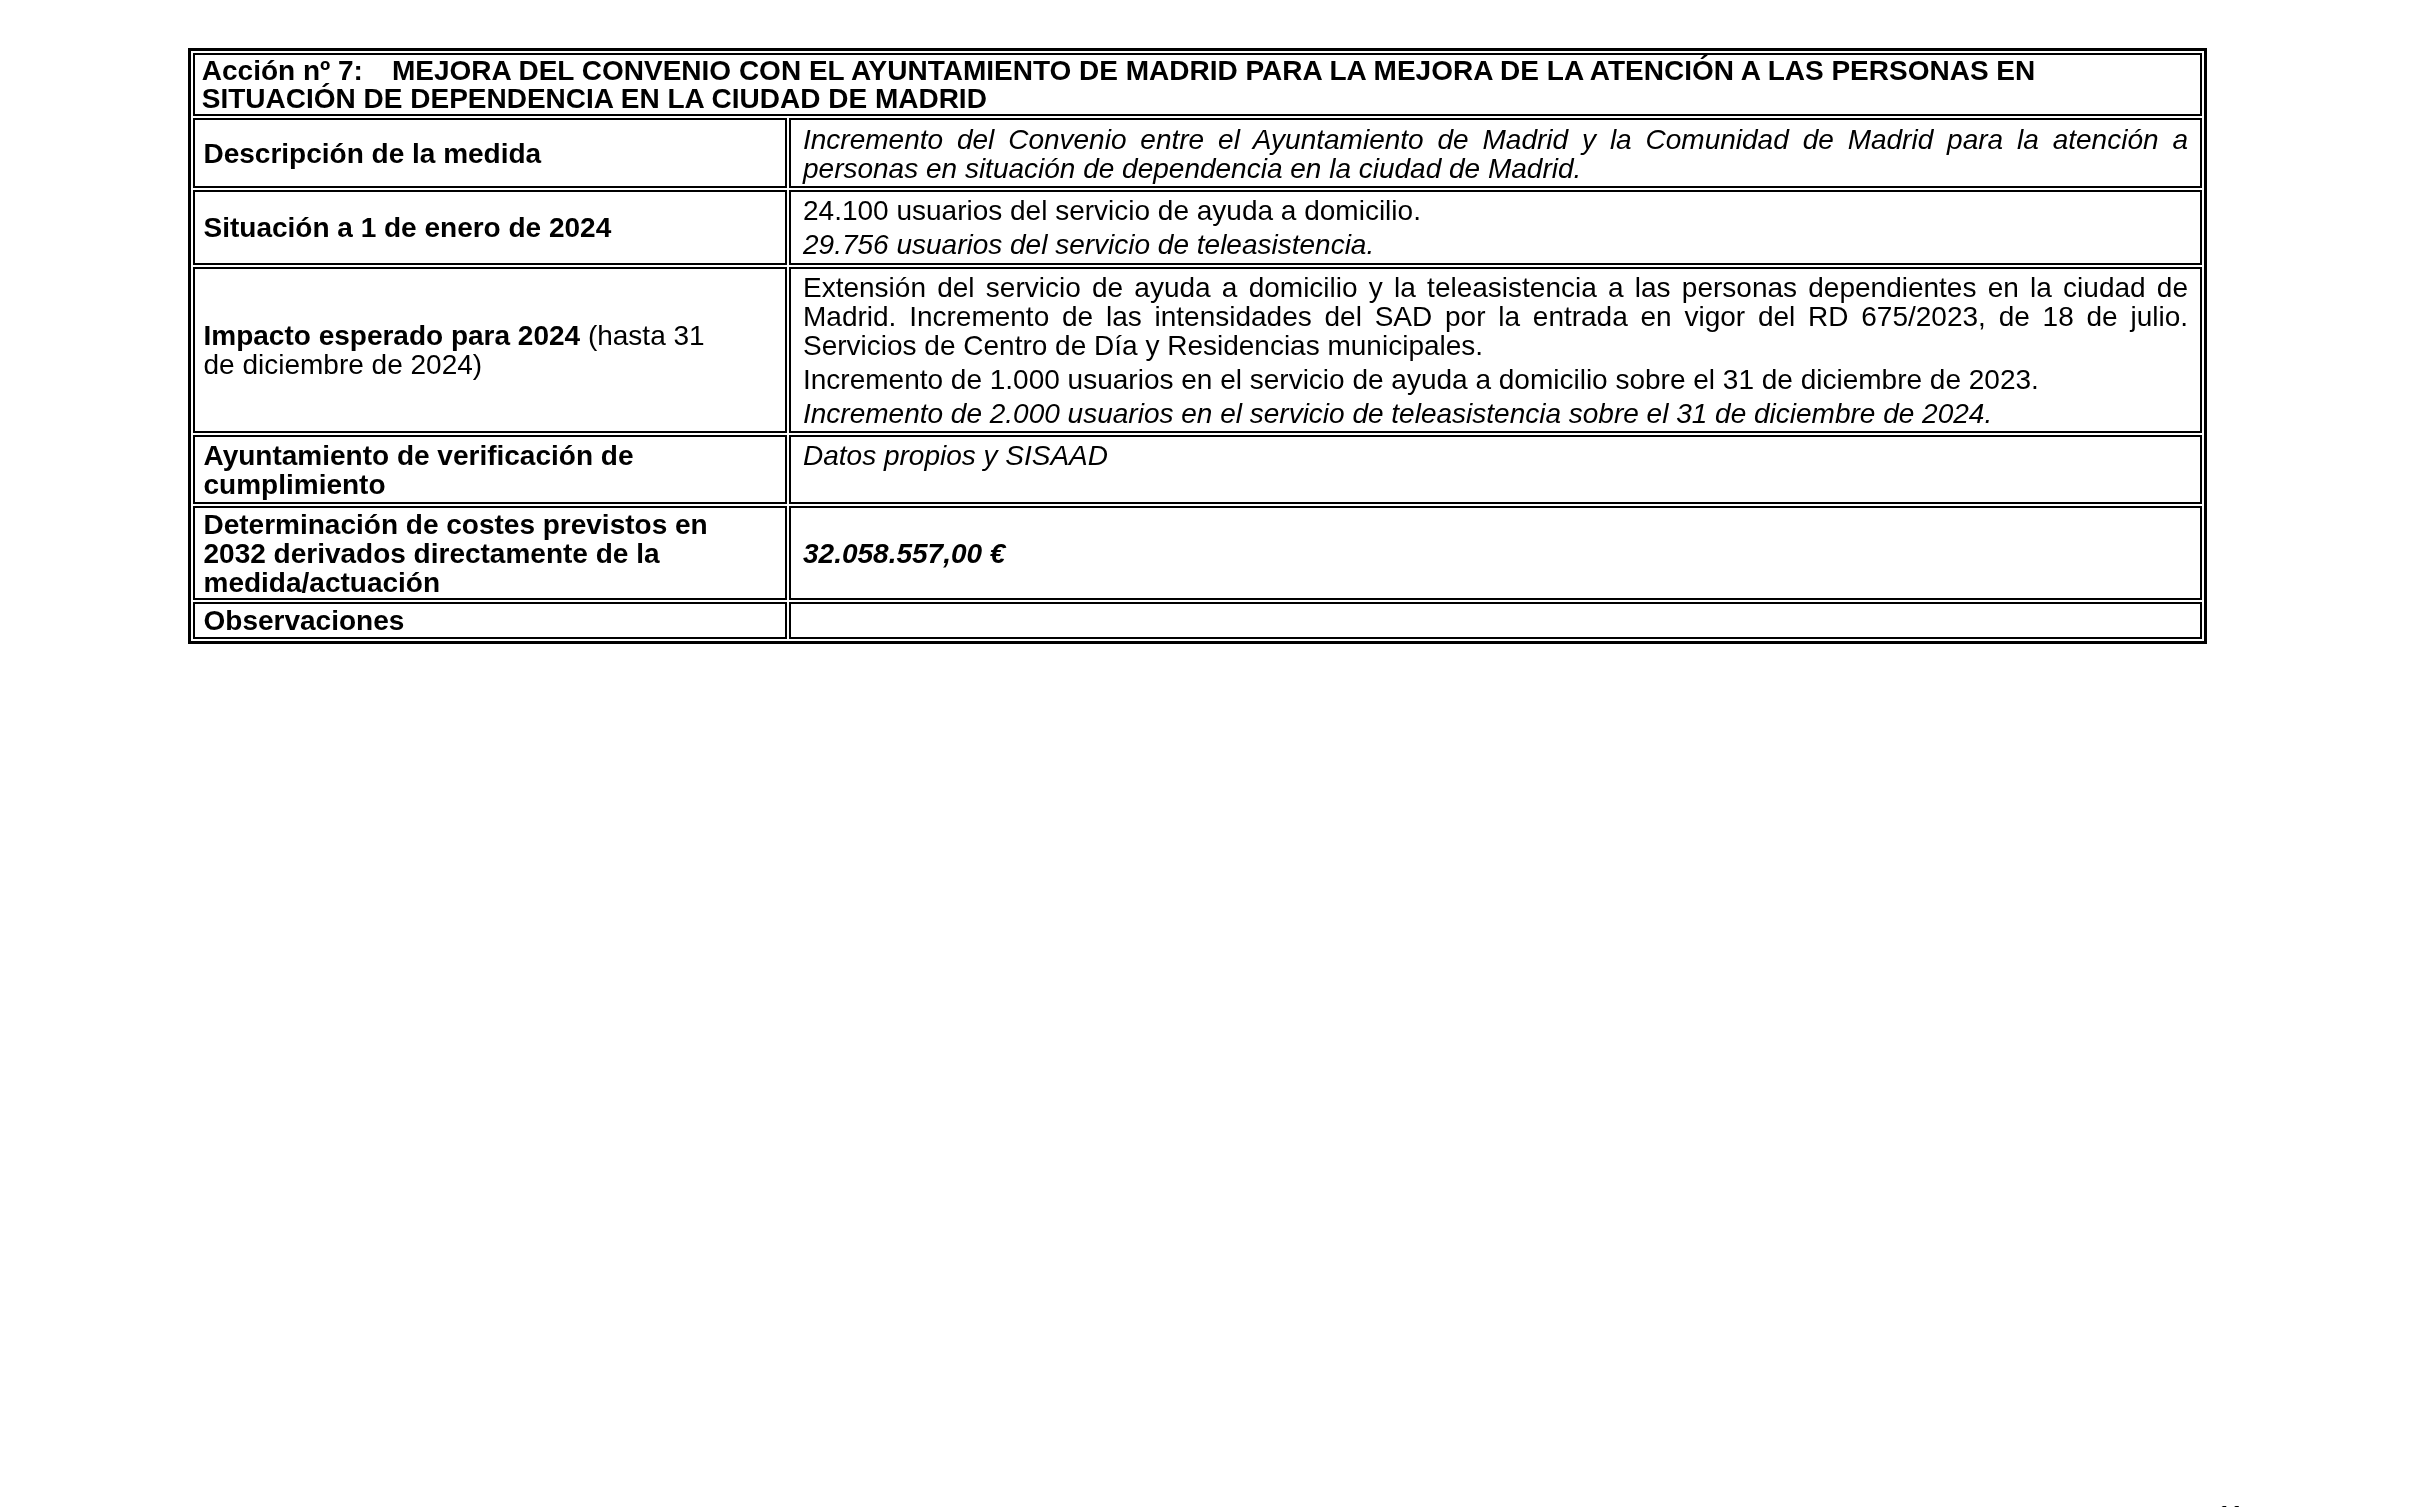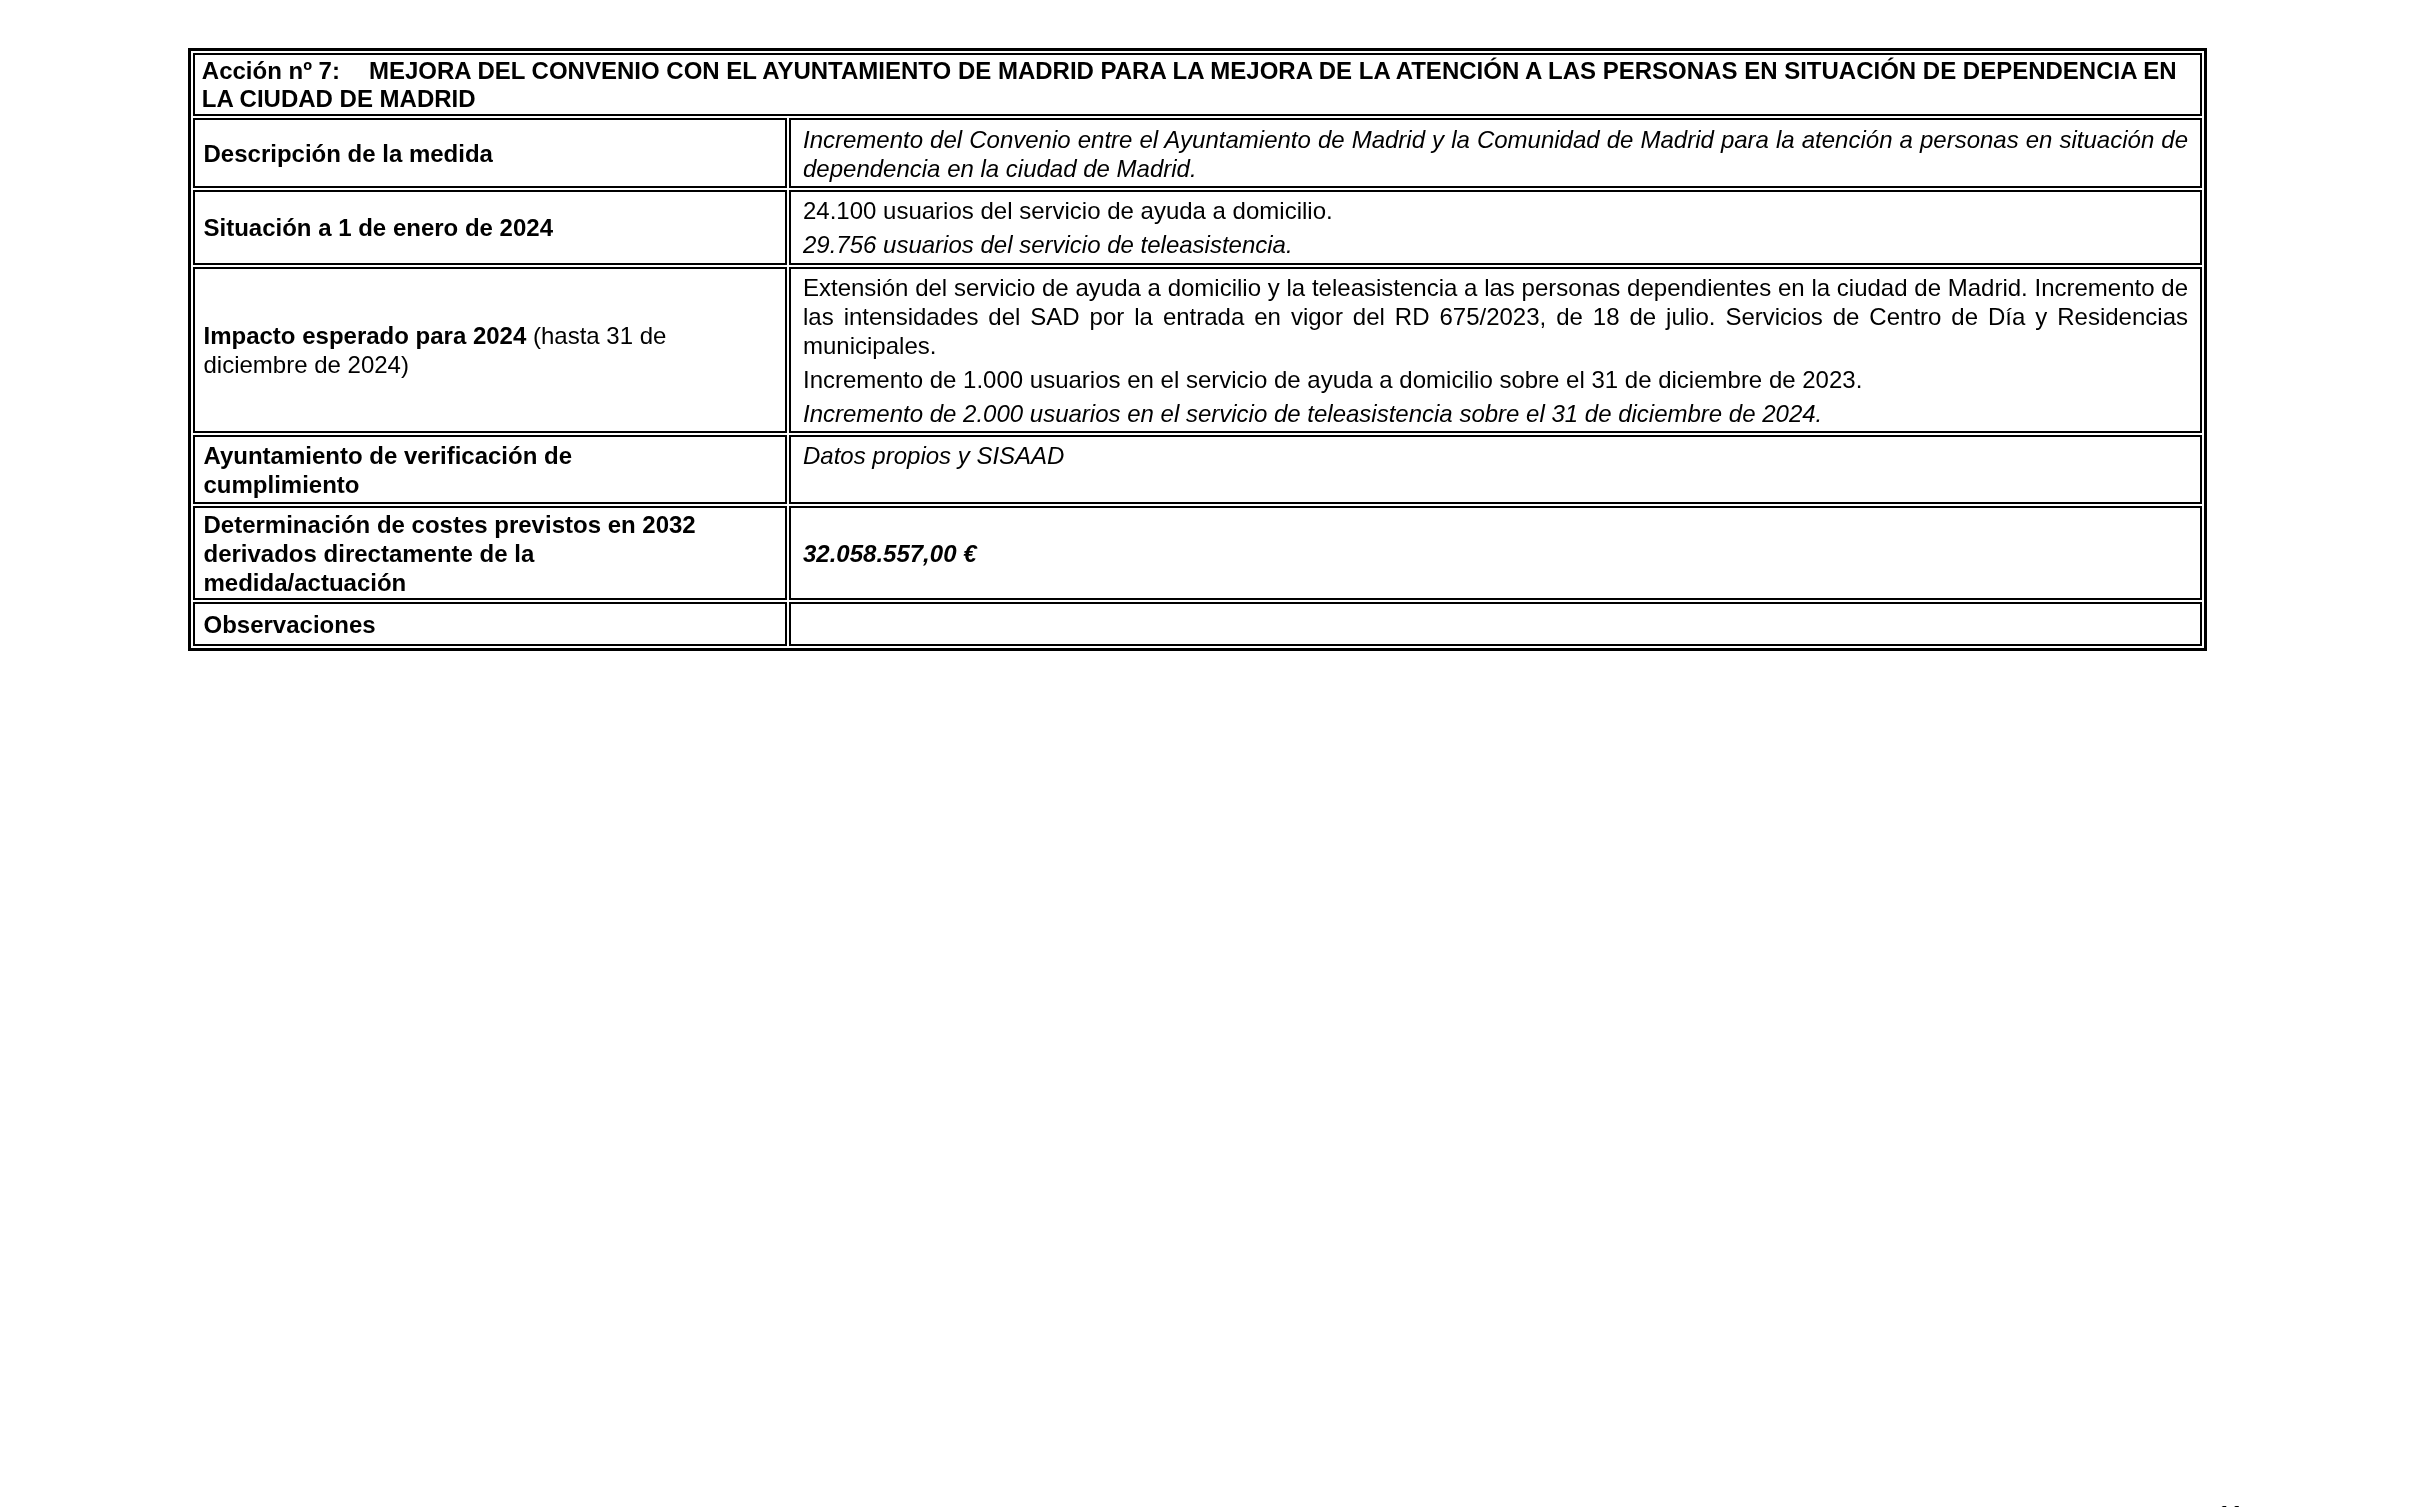--- a/index.html
+++ b/index.html
@@ -24,21 +24,21 @@
     width: 2019px;
     border: 3.4px solid #000000;
     border-collapse: separate;
     border-spacing: 2.5px;
     table-layout: fixed;
     background: #ffffff;
   }
   td {
     border: 2.5px solid #000000;
     box-sizing: border-box;
-    font-size: 24px;
+    font-size: 28px;
     line-height: 29px;
     overflow: hidden;
   }
 
   
   td.header-cell {
     height: 59px;
     vertical-align: middle;
     padding: 1.7px 6.8px 1.7px 6.8px;
     font-weight: bold;
@@ -63,21 +63,21 @@
   td.cell-value p { margin: 0 0 5px 0; }
   td.cell-value p:last-child { margin-bottom: 0; font-style: italic; }
   p.just { text-align: justify; }
 
   tr.r-header td { height: 59px; }
   tr.r-descripcion td { height: 64px; }
   tr.r-situacion td { height: 68px; }
   tr.r-impacto td { height: 150px; }
   tr.r-indicadores td { height: 69px; }
   tr.r-costes td { height: 94px; }
-  tr.r-observaciones td { height: 44px; }
+  tr.r-observaciones td { height: 36px; }
 
   td.v-middle { vertical-align: middle; margin-top: 12px; }
   .bold-value { font-weight: bold; }
 
   
   #page-number-clip {
     position: absolute;
     left: 2217px;
     top: 1503px;
     width: 51px;

